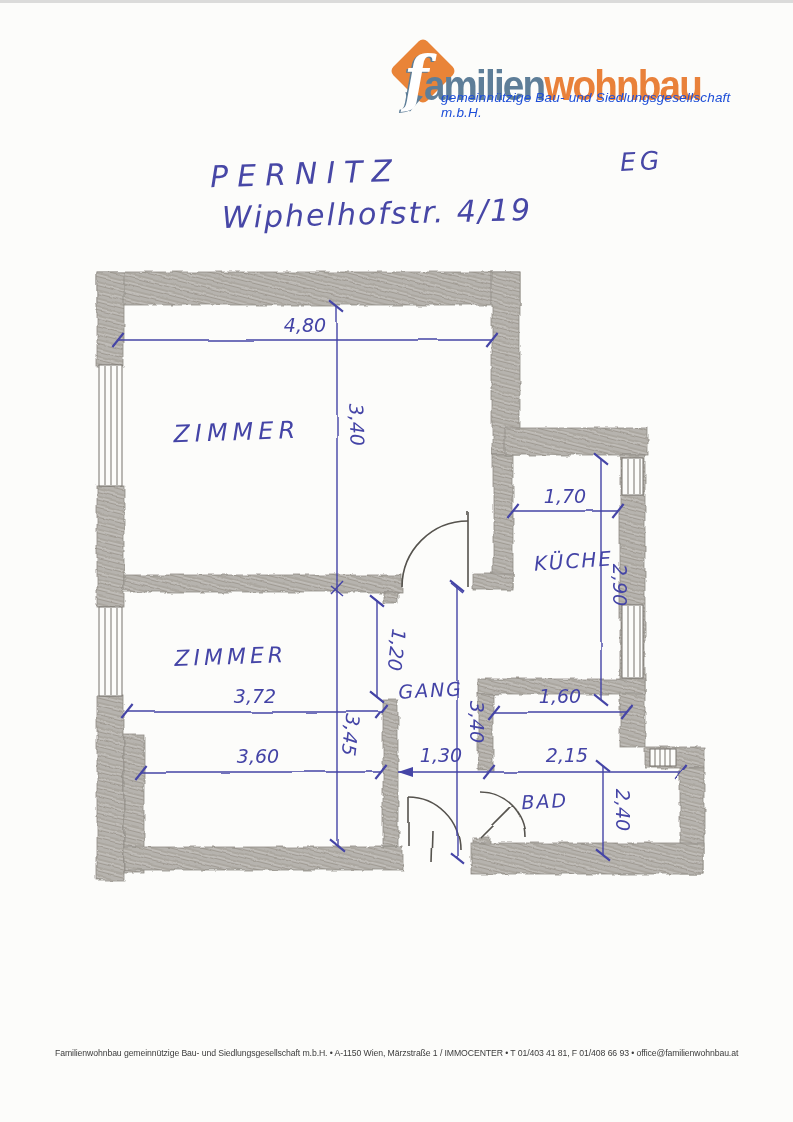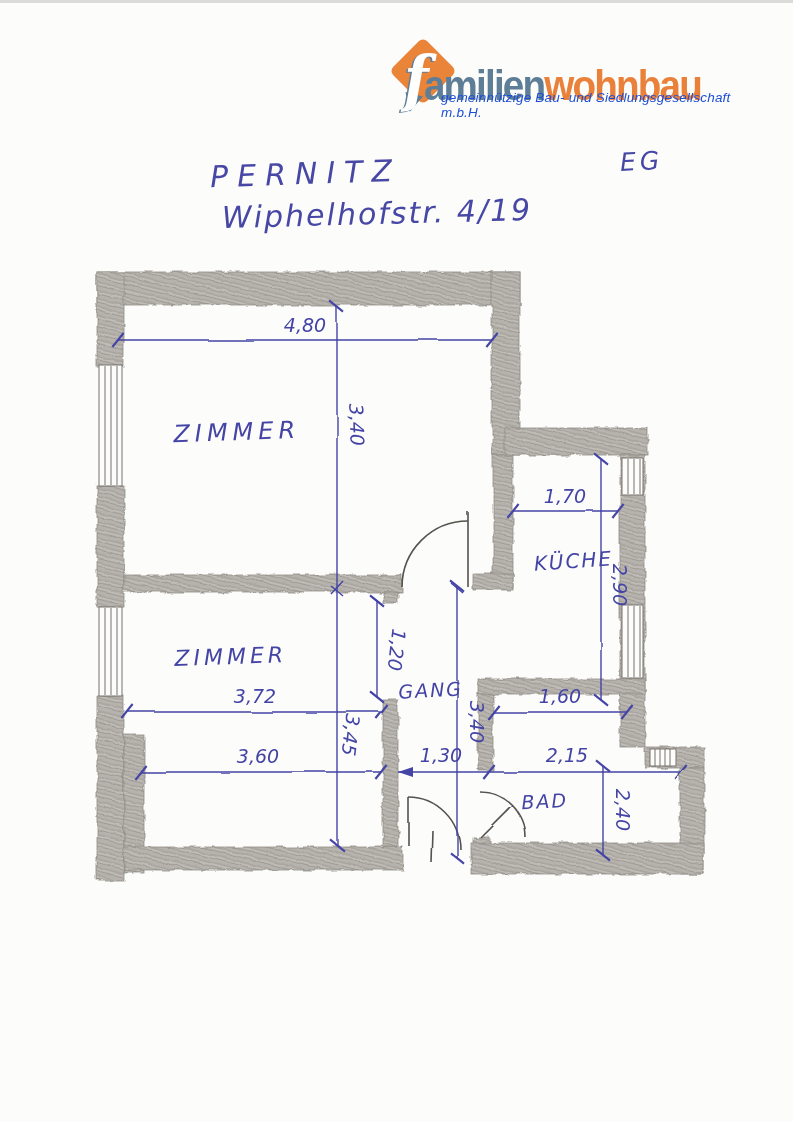--- a/index.html
+++ b/index.html
@@ -168,14 +168,15 @@
     <g>
       <text class="roomtxt" x="237" y="440" text-anchor="middle" font-size="24" letter-spacing="5" transform="rotate(-2 237 440)">ZIMMER</text>
       <text class="roomtxt" x="231" y="664" text-anchor="middle" font-size="22" letter-spacing="4" transform="rotate(-2 231 664)">ZIMMER</text>
       <text class="roomtxt" x="574" y="568" text-anchor="middle" font-size="20" letter-spacing="2" transform="rotate(-4 574 568)">KÜCHE</text>
       <text class="roomtxt" x="431" y="697" text-anchor="middle" font-size="19" letter-spacing="2" transform="rotate(-3 431 697)">GANG</text>
       <text class="roomtxt" x="545" y="808" text-anchor="middle" font-size="19" letter-spacing="2" transform="rotate(-3 545 808)">BAD</text>
     </g>
   </svg>
 
   <div class="footer">
+    <div>Familienwohnbau gemeinnützige Bau- und Siedlungsgesellschaft m.b.H. • A-1150 Wien, Märzstraße 1 / IMMOCENTER • T 01/403 41 81, F 01/408 66 93 • office@familienwohnbau.at</div>
   </div>
 </div>
 
 </body></html>

